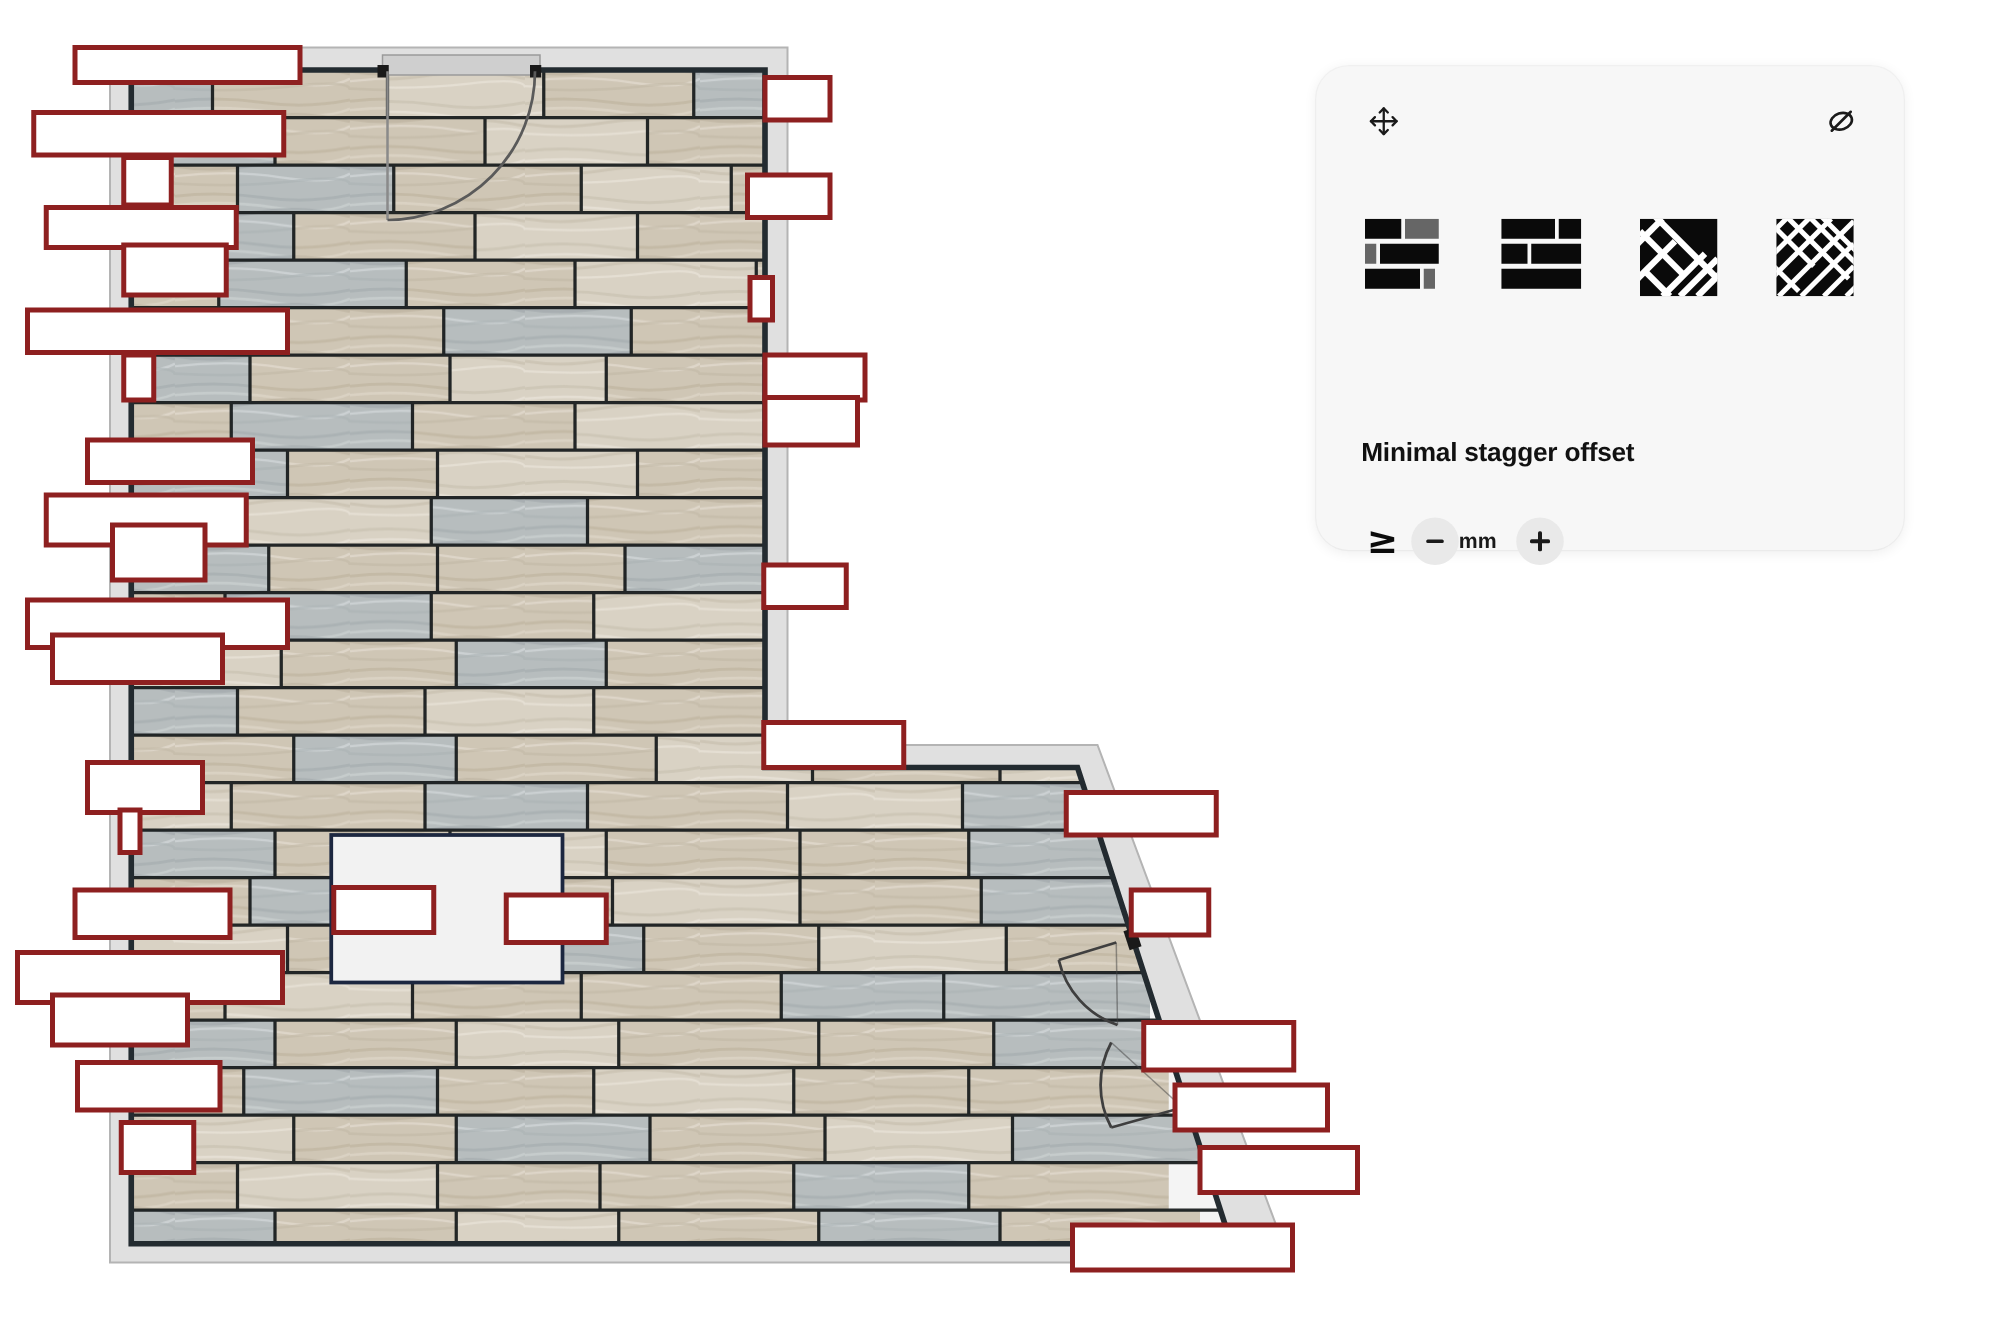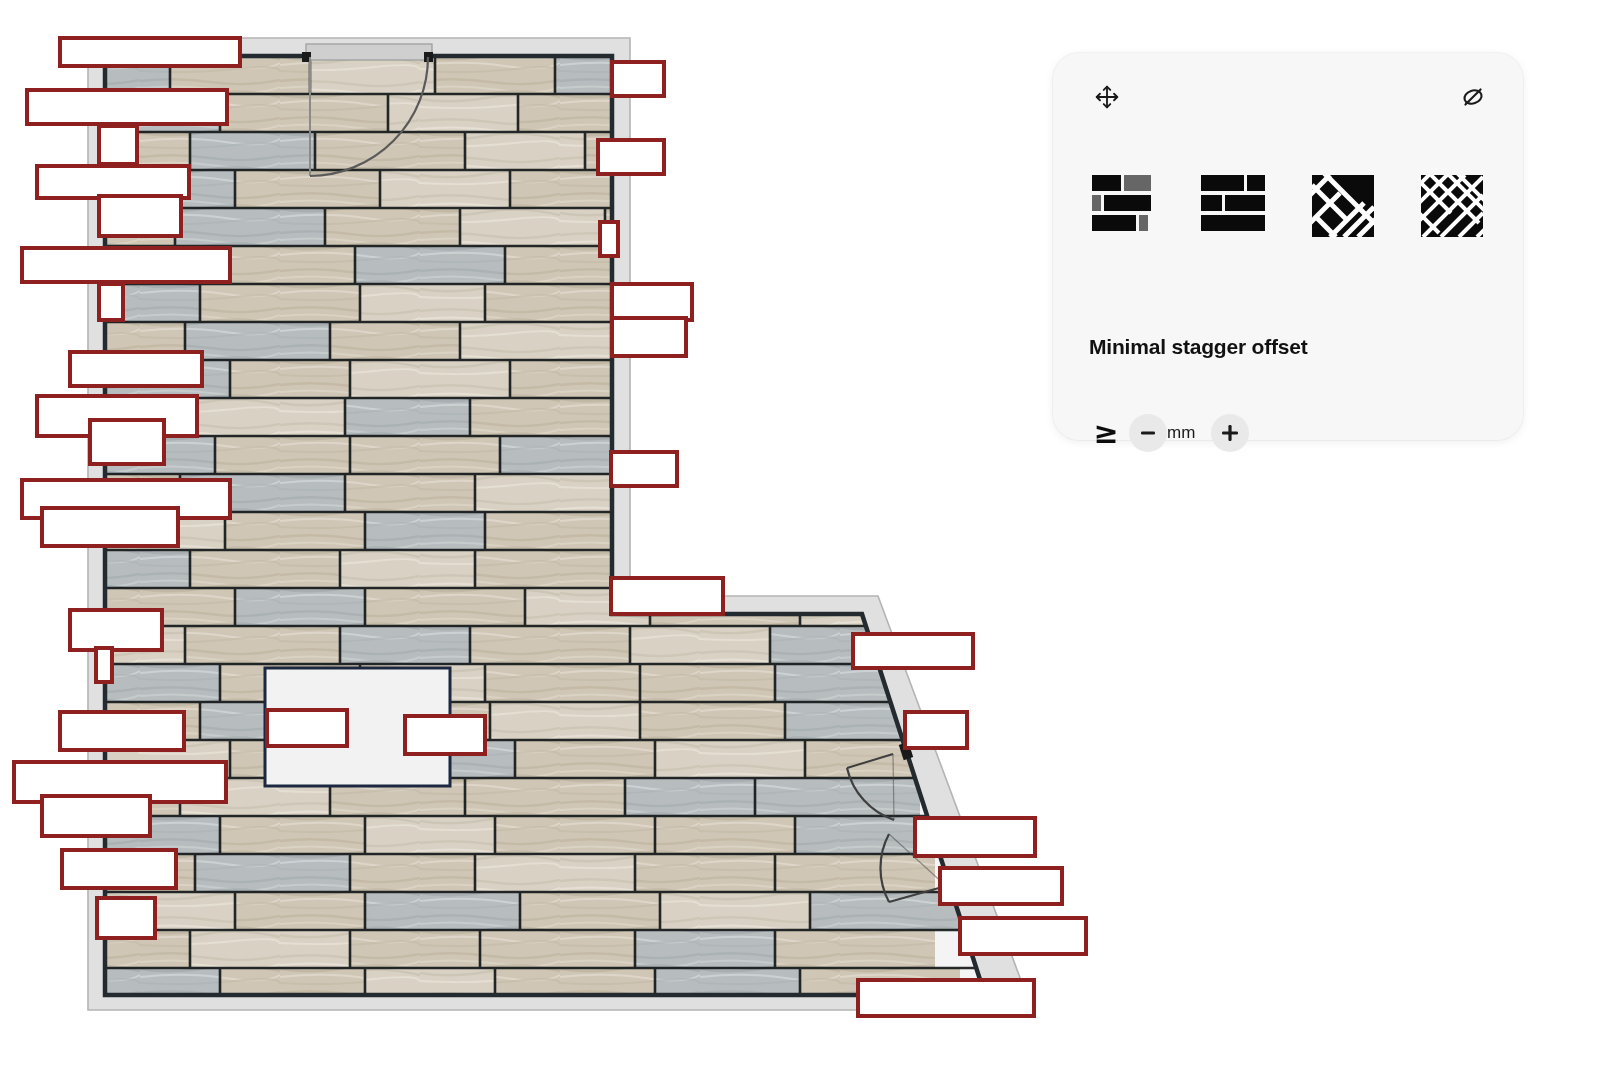--- a/index.html
+++ b/index.html
@@ -45,21 +45,21 @@
   .pattern-btn {
     width: 70px; height: 70px;
     display: flex; align-items: center; justify-content: center;
     cursor: pointer;
     border-radius: 6px;
   }
   .pattern-btn svg { display: block; }
 
   .panel-label {
     position: absolute;
-    left: 36px; top: 282px;
+    left: 36px; top: 298px;
     font-size: 21px;
     font-weight: bold;
     color: #111111;
     letter-spacing: -0.2px;
     text-align: right;
   }
 
   .stepper-row {
     position: absolute;
     left: 30px; top: 355px;
@@ -96,21 +96,21 @@
     cursor: text;
   }
   .value-field .val {
     font-family: "DejaVu Sans Mono", monospace;
     font-size: 28px;
     color: #0e0e0e;
     letter-spacing: 0.5px;
   }
   .unit {
     font-size: 17px;
-    font-weight: normal;
+    font-weight: bold;
     color: #1a1a1a;
     margin-right: 16px;
     user-select: none;
   }
 </style>
 </head>
 <body>
 
 <div id="stage">
 

